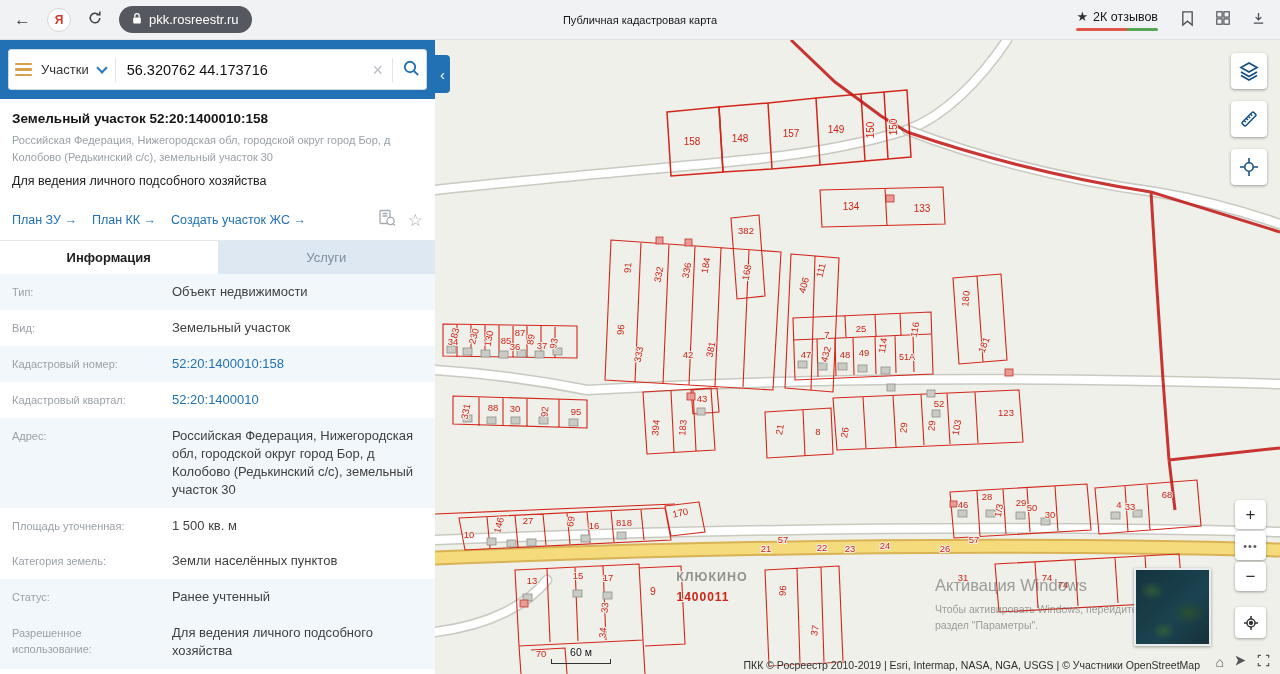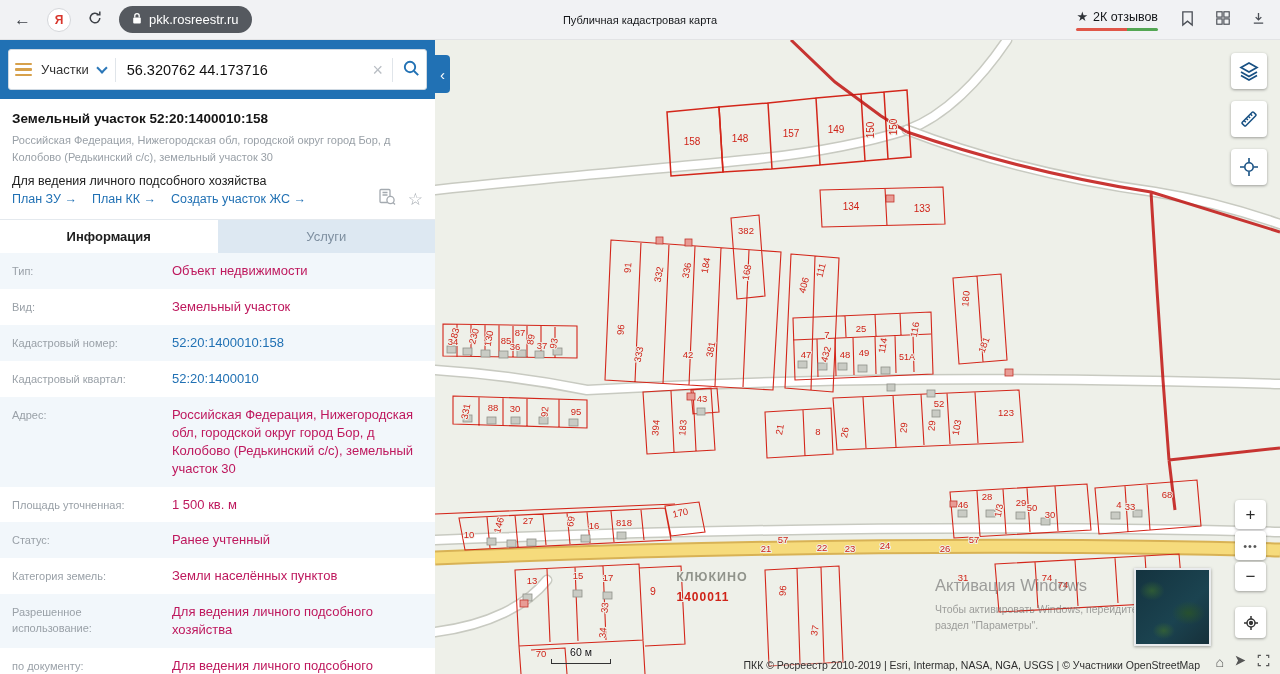--- a/index.html
+++ b/index.html
@@ -37,37 +37,37 @@
     transform:rotate(45deg);margin-top:-4px}
   .vdiv{width:1px;height:24px;background:#e0e5ea}
   .sinput{flex:1;border:0;outline:0;font-size:14.5px;color:#101010;font-family:inherit;min-width:0;background:transparent}
   .xbtn{color:#b9bec4;font-size:18px;line-height:1}
 
   
   .phead{padding:12px 12px 9px}
   .ptitle{font-size:13.5px;font-weight:bold;color:#151515}
   .psub{font-size:11px;color:#99a0a7;line-height:1.5;margin-top:6px}
   .pusage{font-size:12.5px;color:#212121;margin-top:9px}
-  .plinks{display:flex;align-items:center;gap:15px;margin-top:0}
+  .plinks{display:flex;align-items:center;gap:15px;margin-top:21px}
   .plink{font-size:12.5px;color:#2171b4;white-space:nowrap}
   .plinks .sp{margin-left:auto;display:flex;gap:12px;align-items:center}
   .ostar{font-size:17px;color:#a4aab0;line-height:1}
 
   
   .tabs{display:flex;border-top:1px solid #e4e9ee}
   .tab{flex:1;text-align:center;padding:9px 0;font-size:13px;cursor:pointer}
   .tab.active{background:#fff;color:#1e1e1e;font-weight:bold}
   .tab.inactive{background:#dde8f2;color:#7e8fa0}
 
   
   .irows{flex:1;overflow:hidden}
   .irow{display:flex;gap:20px;padding:9px 12px}
   .irow.shade{background:#f2f7fb}
   .ilabel{width:140px;min-width:140px;font-size:11px;color:#9aa1a8;padding-top:2px;line-height:1.4}
-  .ivalue{font-size:13px;color:#be185d;line-height:1.38}
+  .ivalue{font-size:13px;color:#404040;line-height:1.38}
   .ivalue.vlink{color:#2171b4}
 
   
   .map{flex:1;position:relative;background:#eef0e9;overflow:hidden}
   .mapsvg{position:absolute;inset:0;width:100%;height:100%;display:block}
   .rc{fill:none;stroke:#c8cac1;stroke-width:11;stroke-linecap:round}
   .rw{fill:none;stroke:#ffffff;stroke-width:8;stroke-linecap:round}
   .yc{fill:none;stroke:#d8b255;stroke-width:15}
   .yw{fill:none;stroke:#f6db7c;stroke-width:11}
   .p{fill:none;stroke:#d3261a;stroke-width:1.1}
@@ -232,27 +232,27 @@
             <div class="ivalue vlink">52:20:1400010</div>
           </div>
           <div class="irow shade">
             <div class="ilabel">Адрес:</div>
             <div class="ivalue">Российская Федерация, Нижегородская обл, городской округ город Бор, д Колобово (Редькинский с/с), земельный участок 30</div>
           </div>
           <div class="irow">
             <div class="ilabel">Площадь уточненная:</div>
             <div class="ivalue">1 500 кв. м</div>
           </div>
+          <div class="irow">
+            <div class="ilabel">Категория земель:</div>
+            <div class="ivalue">Земли населённых пунктов</div>
+          </div>
           <div class="irow shade">
             <div class="ilabel">Статус:</div>
             <div class="ivalue">Ранее учтенный</div>
-          </div>
-          <div class="irow">
-            <div class="ilabel">Категория земель:</div>
-            <div class="ivalue">Земли населённых пунктов</div>
           </div>
           <div class="irow shade">
             <div class="ilabel">Разрешенное использование:</div>
             <div class="ivalue">Для ведения личного подсобного хозяйства</div>
           </div>
           <div class="irow">
             <div class="ilabel">по документу:</div>
             <div class="ivalue">Для ведения личного подсобного хозяйства</div>
           </div>
         </div>

